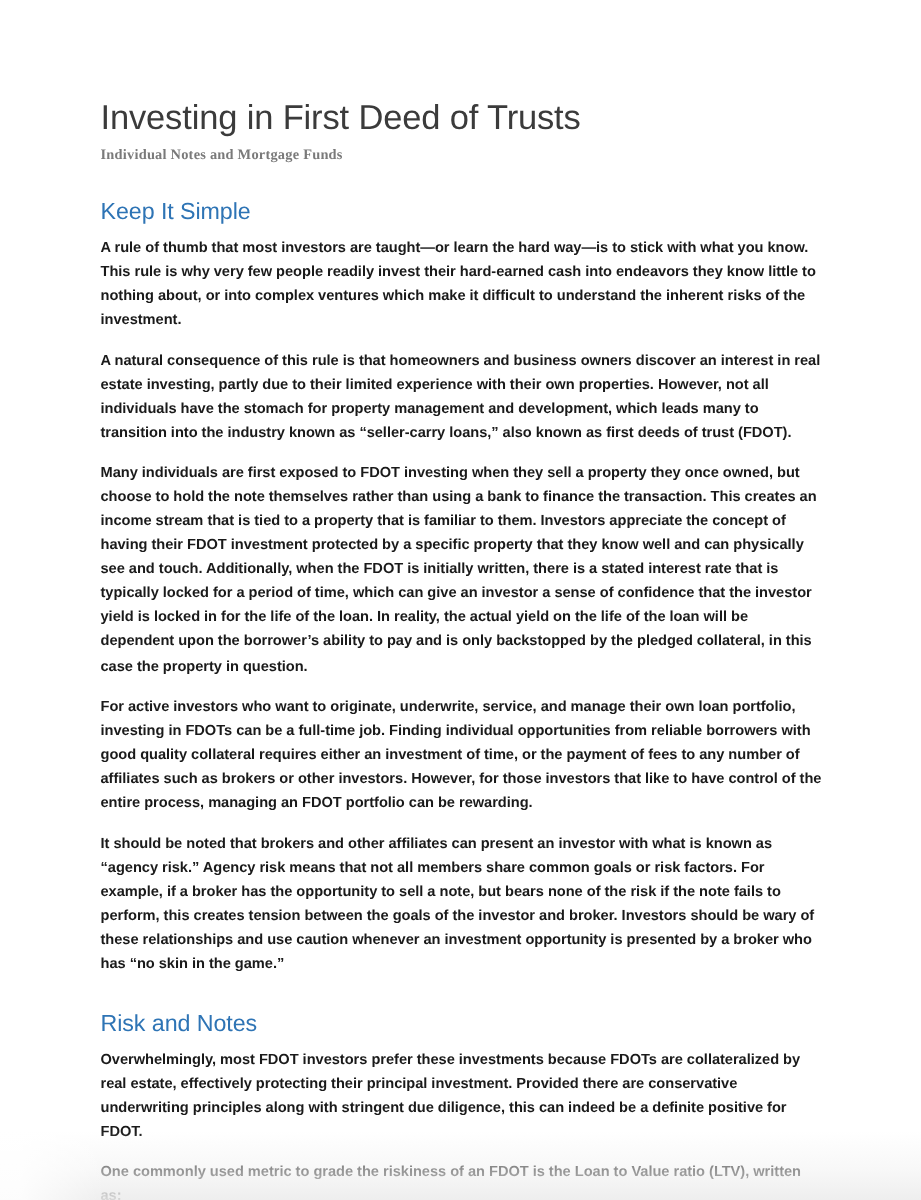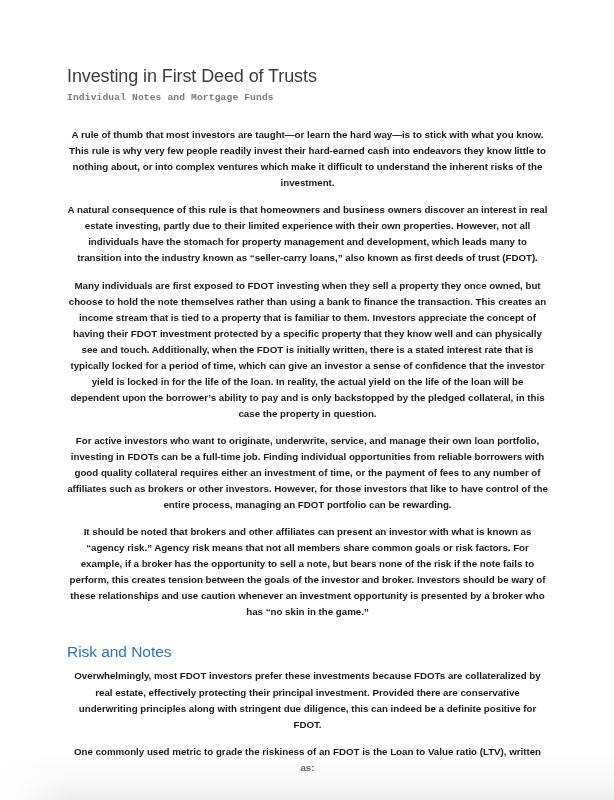--- a/index.html
+++ b/index.html
@@ -46,31 +46,31 @@
 
   #content {
     position: absolute;
     left: 67px;
     top: 66px;
     width: 481px;
   }
 
   .doc-title {
     font-family: "Liberation Sans", sans-serif;
-    font-size: 18px;
+    font-size: 23px;
     font-weight: 400;
     letter-spacing: -0.1px;
     color: #3b3b3b;
     line-height: 1.12;
     margin: 0 0 6px 0;
     white-space: nowrap;
   }
 
   .doc-subtitle {
-    font-family: Liberation Mono, monospace;
+    font-family: Liberation Serif, serif;
     font-size: 9.6px;
     font-weight: 700;
     color: #7a7a7a;
     letter-spacing: 0.15px;
     margin: 0 0 24px 0;
   }
 
   .section-heading {
     font-family: "Liberation Sans", sans-serif;
     font-size: 15.5px;
@@ -84,39 +84,40 @@
     margin-top: 23px;
   }
 
   p.body-text {
     font-family: "Liberation Sans", sans-serif;
     font-size: 9.75px;
     font-weight: 700;
     color: #1a1a1a;
     line-height: 16.05px;
     margin: 0 0 11px 0;
-    text-align: center;
+    text-align: left;
     letter-spacing: -0.02px;
   }
 
   p.body-text.tight {
     margin-bottom: 2px;
   }
 </style>
 </head>
 <body>
 
 <div id="page">
 
   <div id="content">
 
     <h1 class="doc-title">Investing in First Deed of Trusts</h1>
 
     <div class="doc-subtitle">Individual Notes and Mortgage Funds</div>
 
+    <h2 class="section-heading">Keep It Simple</h2>
 
     <p class="body-text">A rule of thumb that most investors are taught—or learn the hard way—is to stick with what you know. This rule is why very few people readily invest their hard-earned cash into endeavors they know little to nothing about, or into complex ventures which make it difficult to understand the inherent risks of the investment.</p>
     <p class="body-text">A natural consequence of this rule is that homeowners and business owners discover an interest in real estate investing, partly due to their limited experience with their own properties. However, not all individuals have the stomach for property management and development, which leads many to transition into the industry known as “seller-carry loans,” also known as first deeds of trust (FDOT).</p>
     <p class="body-text">Many individuals are first exposed to FDOT investing when they sell a property they once owned, but choose to hold the note themselves rather than using a bank to finance the transaction. This creates an income stream that is tied to a property that is familiar to them. Investors appreciate the concept of having their FDOT investment protected by a specific property that they know well and can physically see and touch. Additionally, when the FDOT is initially written, there is a stated interest rate that is typically locked for a period of time, which can give an investor a sense of confidence that the investor yield is locked in for the life of the loan. In reality, the actual yield on the life of the loan will be dependent upon the borrower’s ability to pay and is only backstopped by the pledged collateral, in this case the property in question.</p>
     <p class="body-text">For active investors who want to originate, underwrite, service, and manage their own loan portfolio, investing in FDOTs can be a full-time job. Finding individual opportunities from reliable borrowers with good quality collateral requires either an investment of time, or the payment of fees to any number of affiliates such as brokers or other investors. However, for those investors that like to have control of the entire process, managing an FDOT portfolio can be rewarding.</p>
     <p class="body-text">It should be noted that brokers and other affiliates can present an investor with what is known as “agency risk.” Agency risk means that not all members share common goals or risk factors. For example, if a broker has the opportunity to sell a note, but bears none of the risk if the note fails to perform, this creates tension between the goals of the investor and broker. Investors should be wary of these relationships and use caution whenever an investment opportunity is presented by a broker who has “no skin in the game.”</p>
 
     <h2 class="section-heading spaced">Risk and Notes</h2>
 
     <p class="body-text">Overwhelmingly, most FDOT investors prefer these investments because FDOTs are collateralized by real estate, effectively protecting their principal investment. Provided there are conservative underwriting principles along with stringent due diligence, this can indeed be a definite positive for FDOT.</p>

